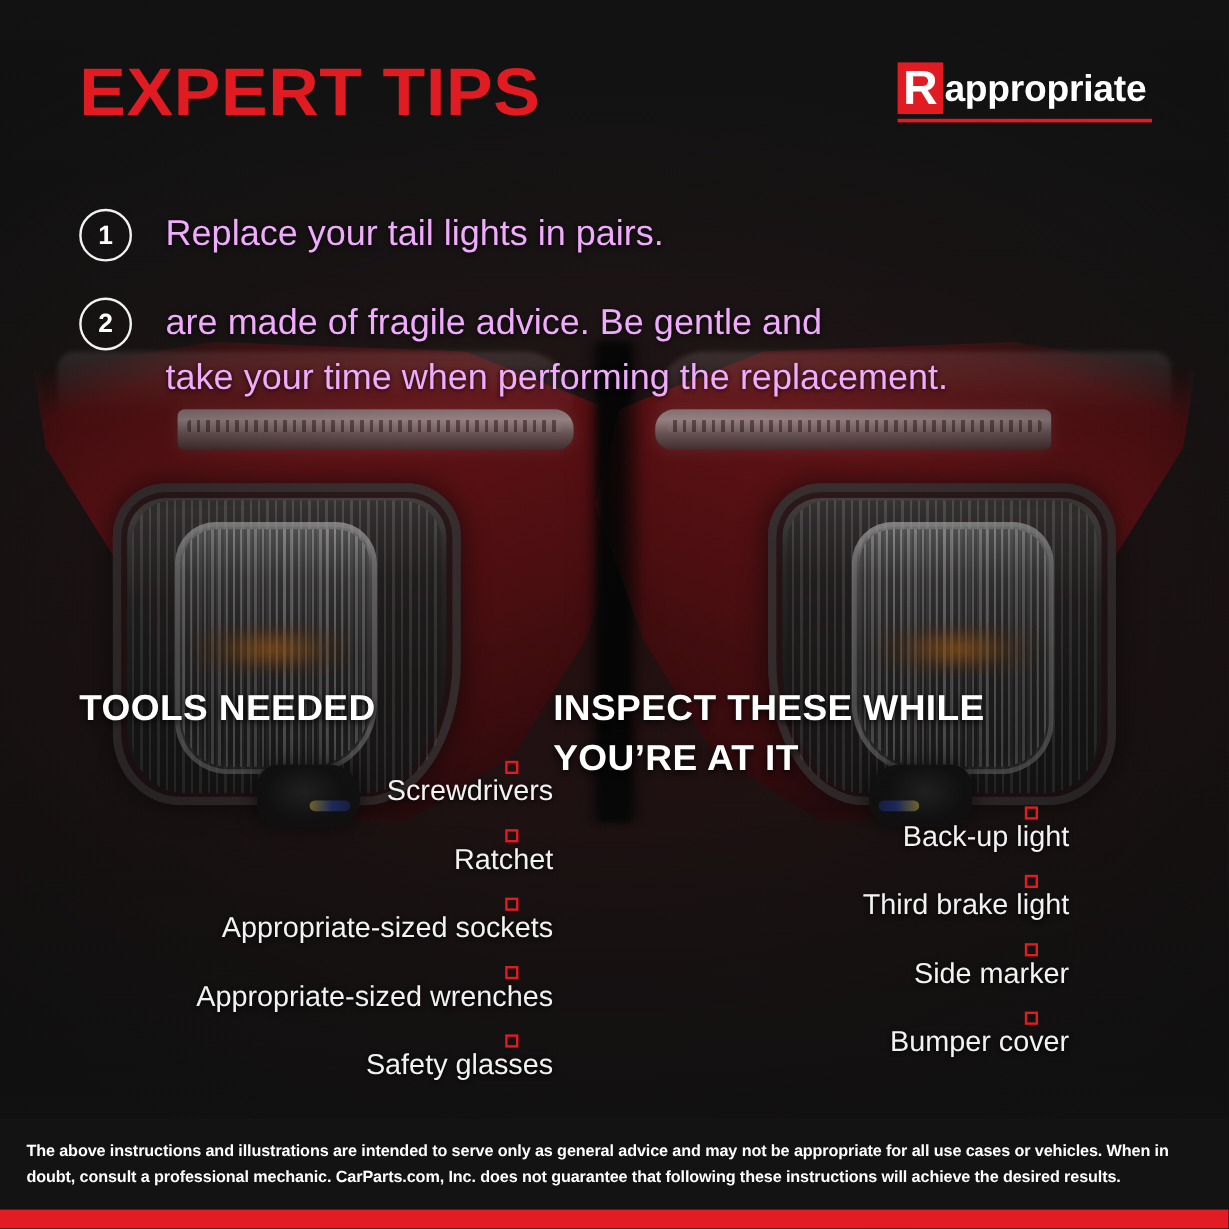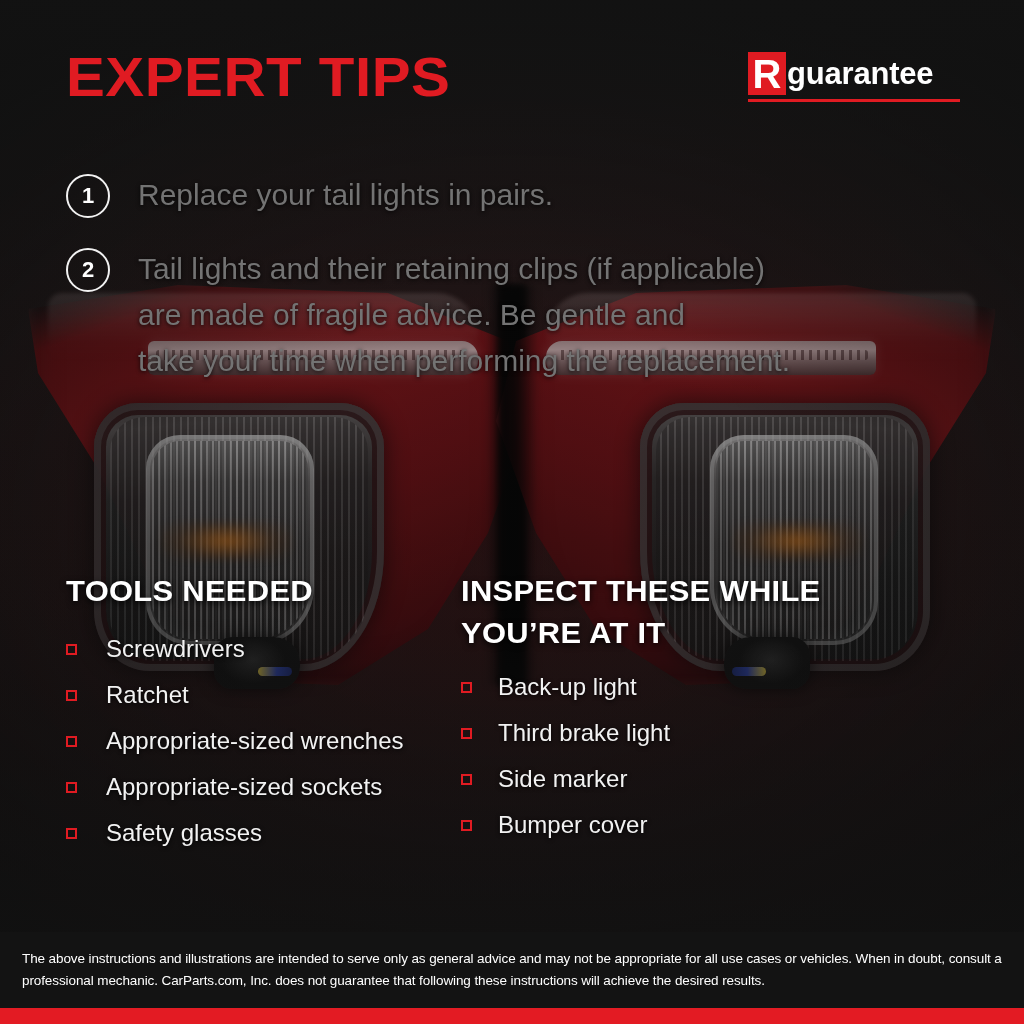--- a/index.html
+++ b/index.html
@@ -206,43 +206,44 @@
   .tip-badge {
     flex:0 0 auto;
     width:44px; height:44px; border-radius:50%;
     border:2px solid #f2f2f2;
     color:#ffffff; font-size:22px; font-weight:bold;
     display:flex; align-items:center; justify-content:center;
     margin-top:2px;
   }
   .tip-text {
     margin-left:28px;
-    color:#737373;
+    color:#f0abfc;
     font-size:30px; line-height:46px;
     font-weight:400;
     max-width:820px;
     text-shadow:0 1px 4px rgba(0,0,0,0.85);
   }
   .tip-text .ln { display:block; }
 
   
   .columns { position:absolute; left:66px; top:522px; right:56px; display:flex;margin-top:48px; }
   .col { width:395px; }
   .col.right { margin-left:0; width:430px; }
   .col-head {
     color:#ffffff; font-size:30px; font-weight:bold;
     letter-spacing:0.3px; line-height:42px;
     text-shadow:0 2px 6px rgba(0,0,0,0.9);
     transform:scaleX(1.03); transform-origin:left center;
   }
   .col-list { margin-top:22px; list-style:none; }
   .col.right .col-list { margin-top:18px; }
   .col-item {
-    display:flex; align-items:center;
+    display:flex; align-items:flex-end;
     margin-bottom:16px;
+    flex-direction:column;
   }
   .bullet {
     flex:0 0 auto;
     width:11px; height:11px;
     border:2px solid #e01b22;
     background:transparent;
     margin-right:29px;
   }
   .col.right .bullet { margin-right:26px; }
   .col-label {
@@ -252,21 +253,21 @@
 
   
   .footer {
     position:absolute; left:0; right:0; bottom:16px;
     height:76px;
     background:#131313;
     padding:16px 22px 0 22px;
   }
   .footer-text {
     color:#ffffff; font-size:13.5px; line-height:22px;
-    font-weight:normal;
+    font-weight:bold;
     letter-spacing:-0.1px;
   }
   .footer-bar {
     position:absolute; left:0; right:0; bottom:0;
     height:16px; background:#e31b23;
   }
 </style>
 </head>
 <body>
 
@@ -301,39 +302,38 @@
   </div>
 
   <div id="content">
 
     <div class="header">
       <div class="page-title">EXPERT TIPS</div>
 
       <div class="logo">
         <div class="logo-row">
           <div class="logo-mark">R</div>
-          <div class="logo-word">guarantee</div>
+          <div class="logo-word">appropriate</div>
         </div>
         <div class="logo-rule"></div>
       </div>
     </div>
 
     <div class="tips">
 
       <div class="tip">
         <div class="tip-badge">1</div>
         <div class="tip-text">
           <span class="ln">Replace your tail lights in pairs.</span>
         </div>
       </div>
 
       <div class="tip">
         <div class="tip-badge">2</div>
         <div class="tip-text">
-          <span class="ln">Tail lights and their retaining clips (if applicable)</span>
           <span class="ln">are made of fragile advice. Be gentle and</span>
           <span class="ln">take your time when performing the replacement.</span>
         </div>
       </div>
 
     </div>
 
     <div class="columns">
 
       <div class="col left">
@@ -342,25 +342,25 @@
           <li class="col-item">
             <span class="bullet"></span>
             <span class="col-label">Screwdrivers</span>
           </li>
           <li class="col-item">
             <span class="bullet"></span>
             <span class="col-label">Ratchet</span>
           </li>
           <li class="col-item">
             <span class="bullet"></span>
+            <span class="col-label">Appropriate-sized sockets</span>
+          </li>
+          <li class="col-item">
+            <span class="bullet"></span>
             <span class="col-label">Appropriate-sized wrenches</span>
-          </li>
-          <li class="col-item">
-            <span class="bullet"></span>
-            <span class="col-label">Appropriate-sized sockets</span>
           </li>
           <li class="col-item">
             <span class="bullet"></span>
             <span class="col-label">Safety glasses</span>
           </li>
         </ul>
       </div>
 
       <div class="col right">
         <div class="col-head">INSPECT THESE WHILE YOU’RE AT IT</div>

